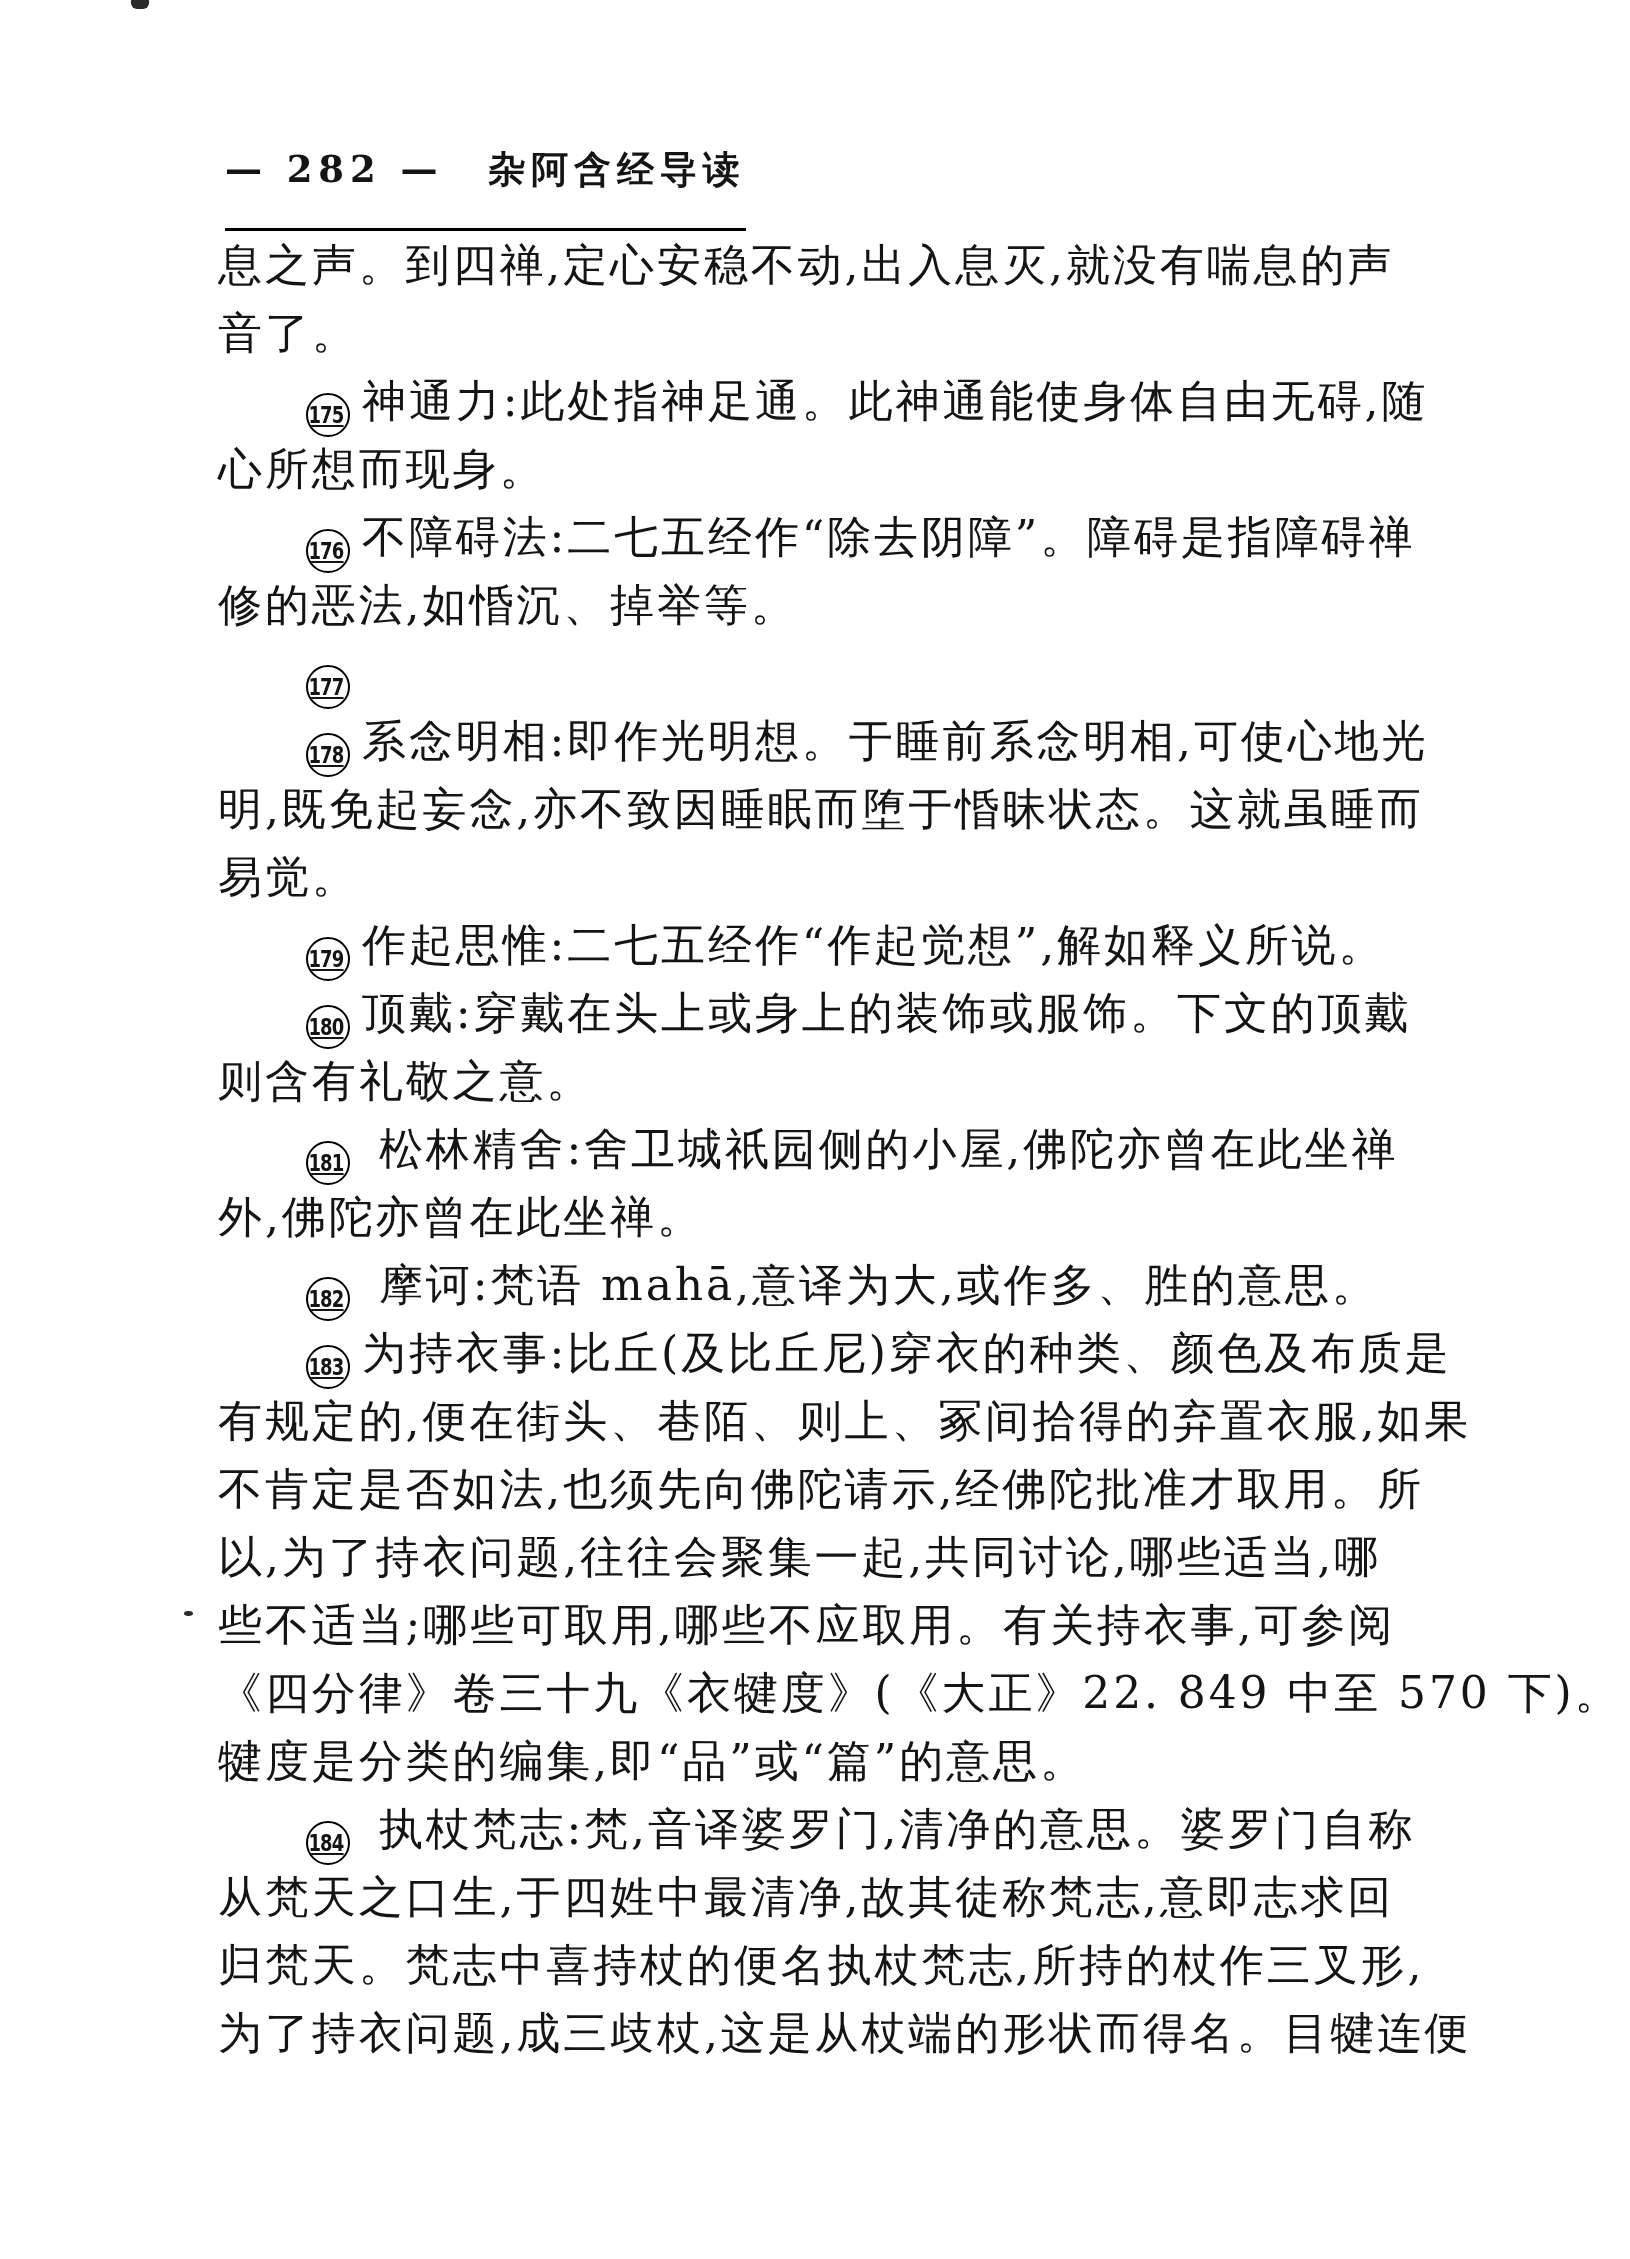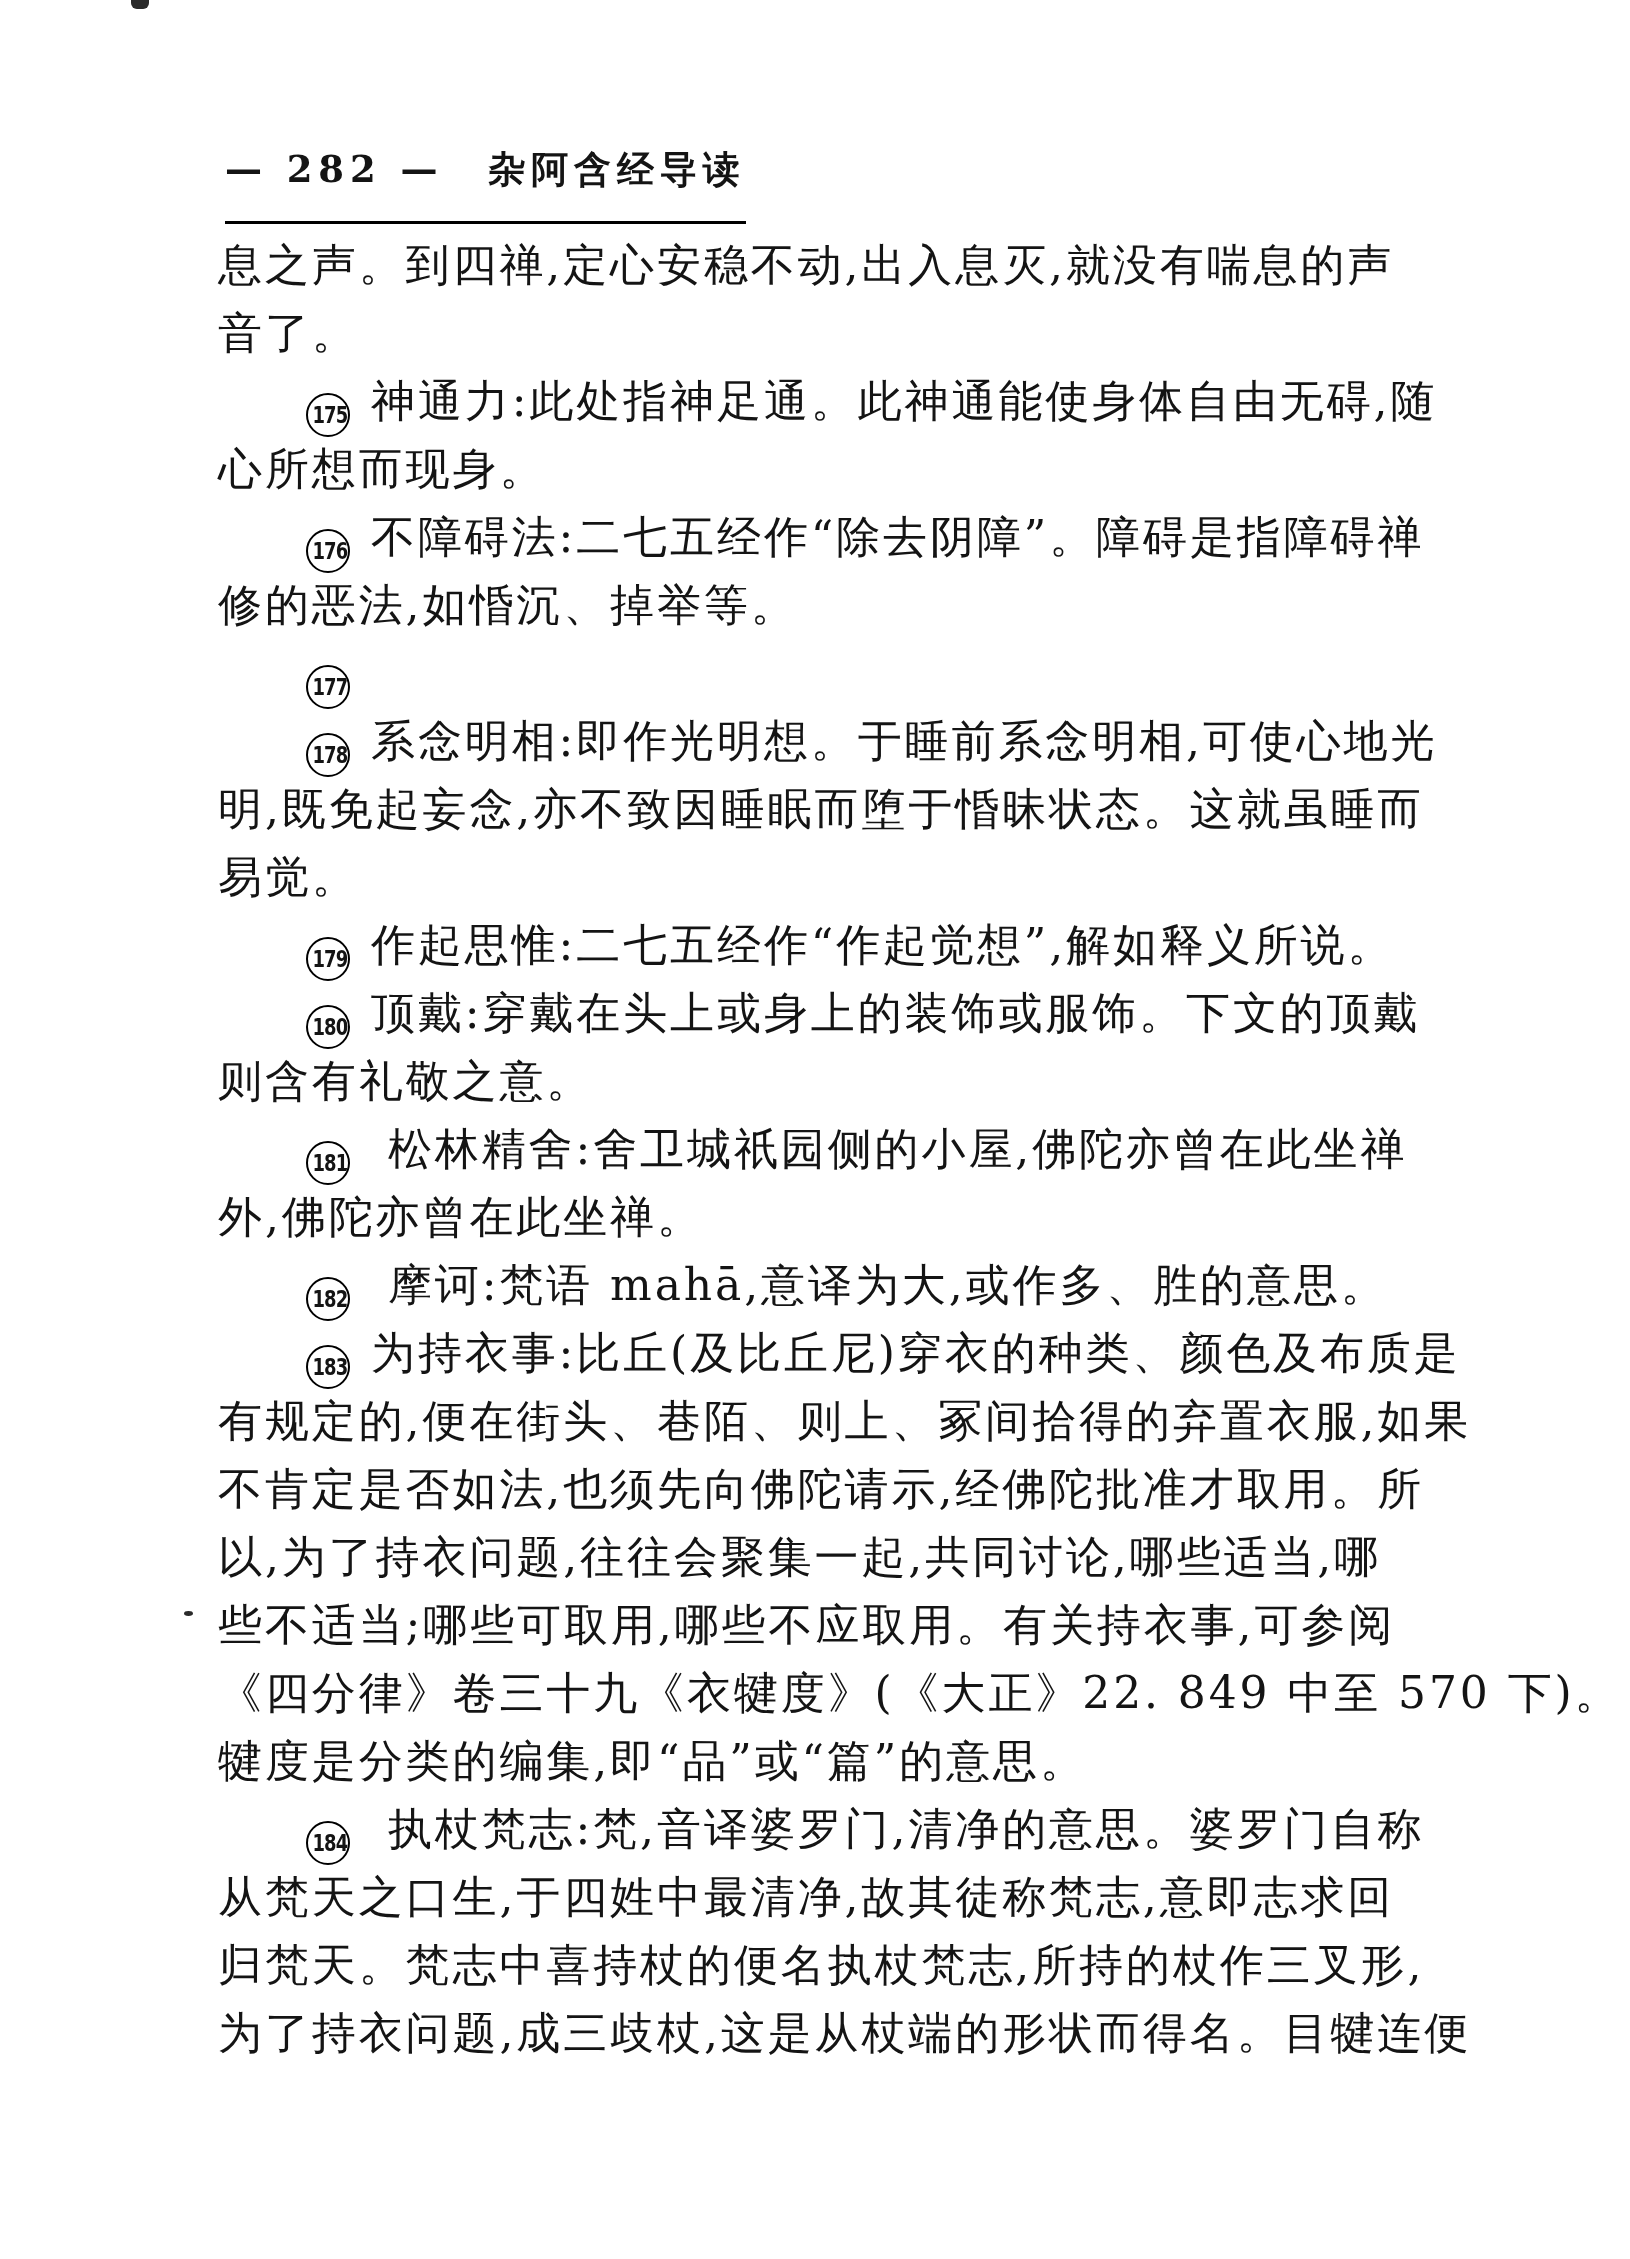--- a/index.html
+++ b/index.html
@@ -16,21 +16,21 @@
     overflow: hidden;
   }
   .header {
     position: absolute;
     left: 225px;
     top: 145px;
     display: inline-block;
     white-space: nowrap;
     font-size: 37px;
     letter-spacing: 2.9px;
-    padding-bottom: 26px;
+    padding-bottom: 33px;
     border-bottom: 3.9px solid #000;
     font-weight: bold;
   }
   .header .pageno { letter-spacing: 5.9px; }
   .header .title { margin-left: 45px; letter-spacing: 5.9px; }
   .body-lines {
     position: absolute;
     left: 218px;
     top: 231px;
     width: 1264px;
@@ -39,30 +39,31 @@
     height: 68px;
     line-height: 68px;
     font-size: 44px;
     letter-spacing: 2.9px;
     white-space: nowrap;
   }
   .line.indent { padding-left: 88px; }
   .badge {
     display: inline-flex;
     align-items: center;
-    justify-content: flex-start;
+    justify-content: flex-end;
     width: 44px;
     height: 44px;
     border: 2.9px solid #000;
     border-radius: 50%;
     vertical-align: -6.9px;
-    margin-right: 21px;
+    margin-right: 12px;
     letter-spacing: 0;
     overflow: hidden;
     flex: none;
+    text-decoration: underline;
   }
   .badge-n {
     font-family: "DejaVu Sans", "Liberation Sans", sans-serif;
     font-size: 22.5px;
     font-weight: bold;
     transform: scaleX(0.8);
     letter-spacing: -1px;
   }
   .speck {
     position: absolute;

